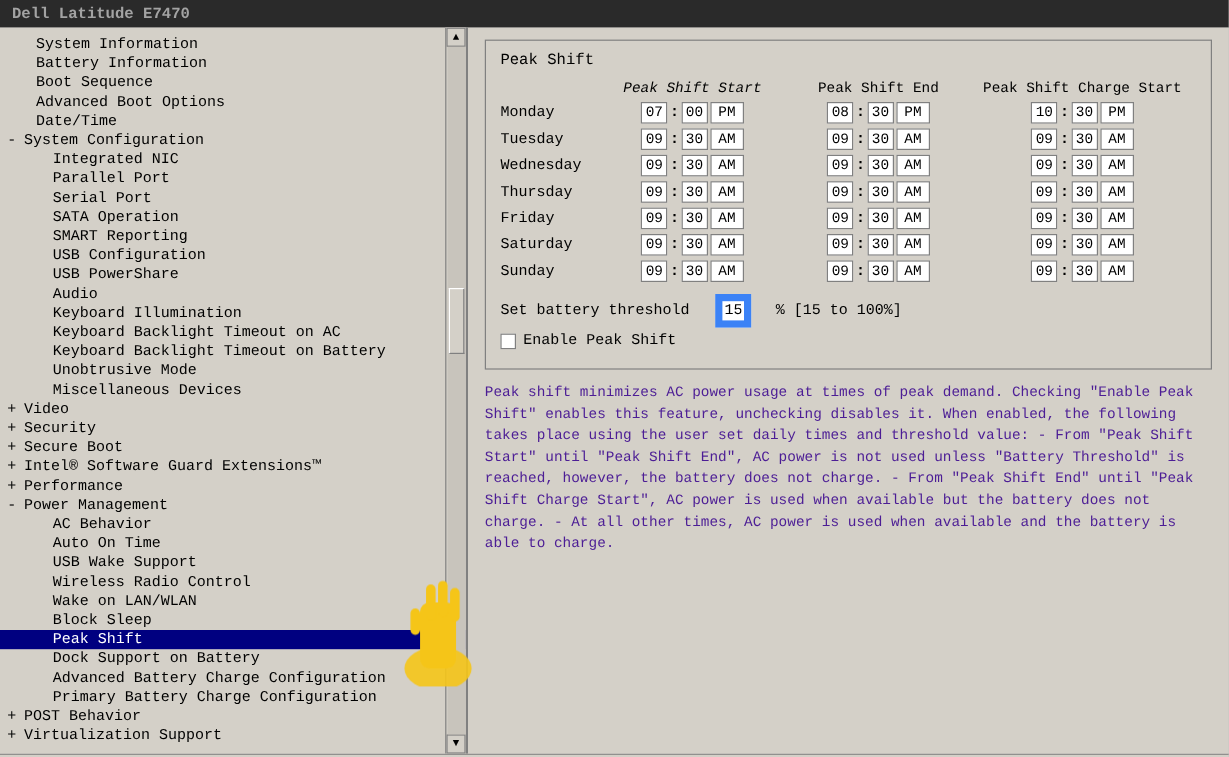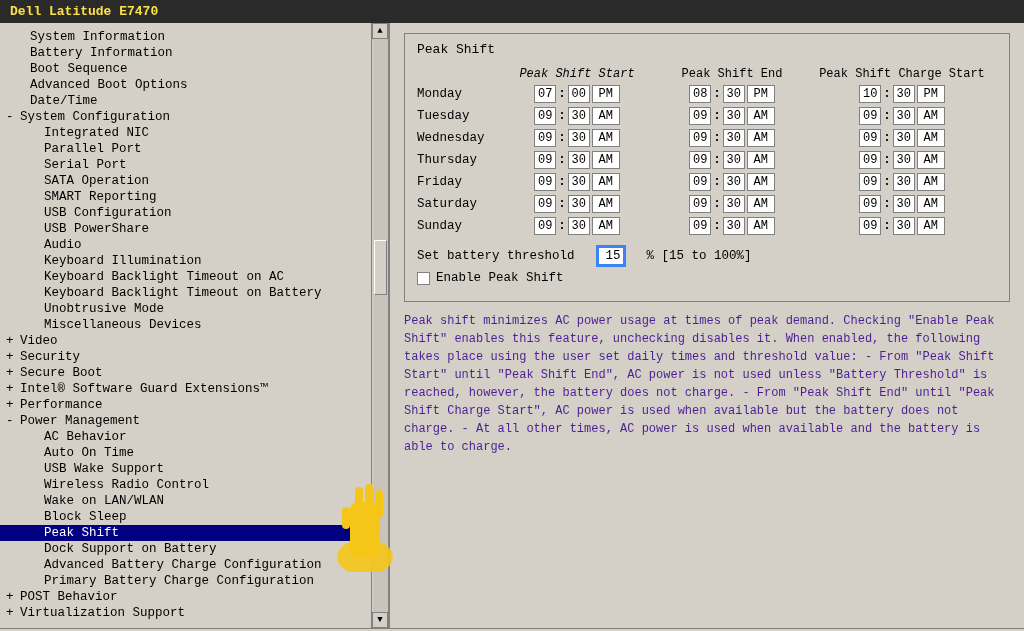--- a/index.html
+++ b/index.html
@@ -9,21 +9,21 @@
       height: 631px;
       background: #c0c0c0;
       font-family: 'Courier New', Courier, monospace;
       font-size: 13px;
       overflow: hidden;
       color: #000;
     }
 
     .title-bar {
       background: #2a2a2a;
-      color: #fde047;
+      color: #a3a3a3;
       padding: 4px 10px;
       font-size: 13px;
       font-weight: bold;
     }
 
     .main-container {
       display: flex;
       height: calc(631px - 26px);
     }
 
@@ -180,22 +180,22 @@
       display: flex;
       align-items: center;
       gap: 21px;
       margin: 8px 0 4px 0;
       font-size: 12.5px;
     }
 
     .threshold-input {
       width: 30px;
       background: #fff;
-      border: 3px solid #3b82f6;
-      text-align: right;
+      border: 6px solid #3b82f6;
+      text-align: center;
       font-family: 'Courier New', Courier, monospace;
       font-size: 12.5px;
       padding: 1px 2px;
     }
 
     .enable-row {
       display: flex;
       align-items: center;
       gap: 6px;
       font-size: 12.5px;

